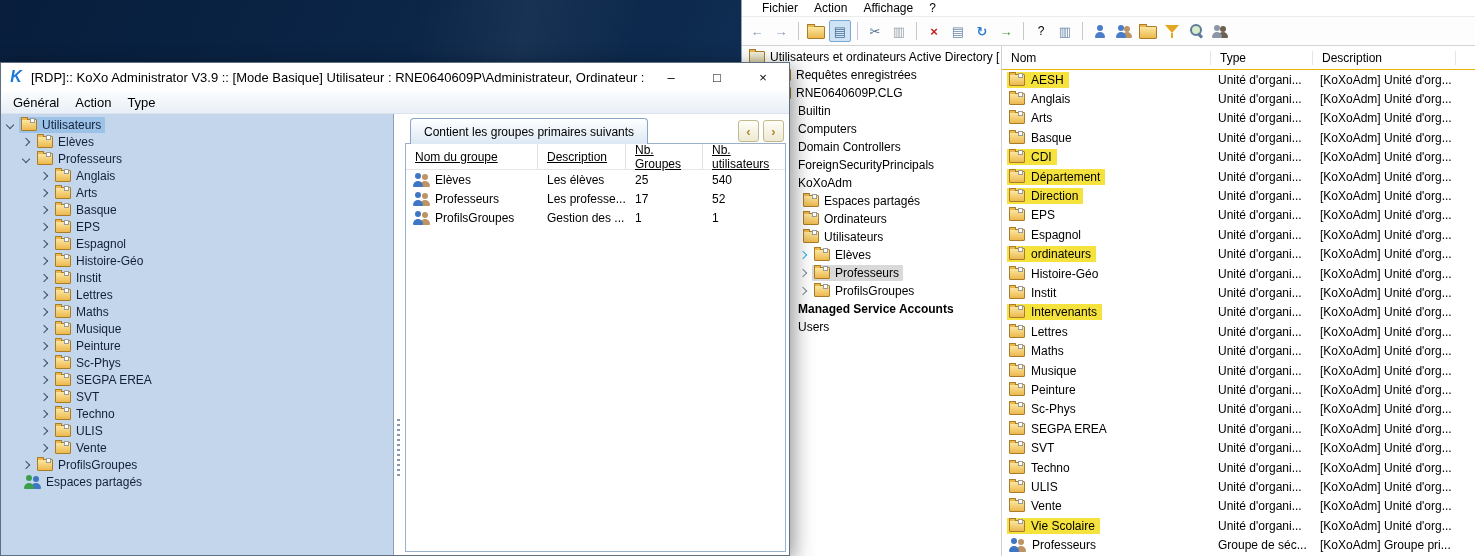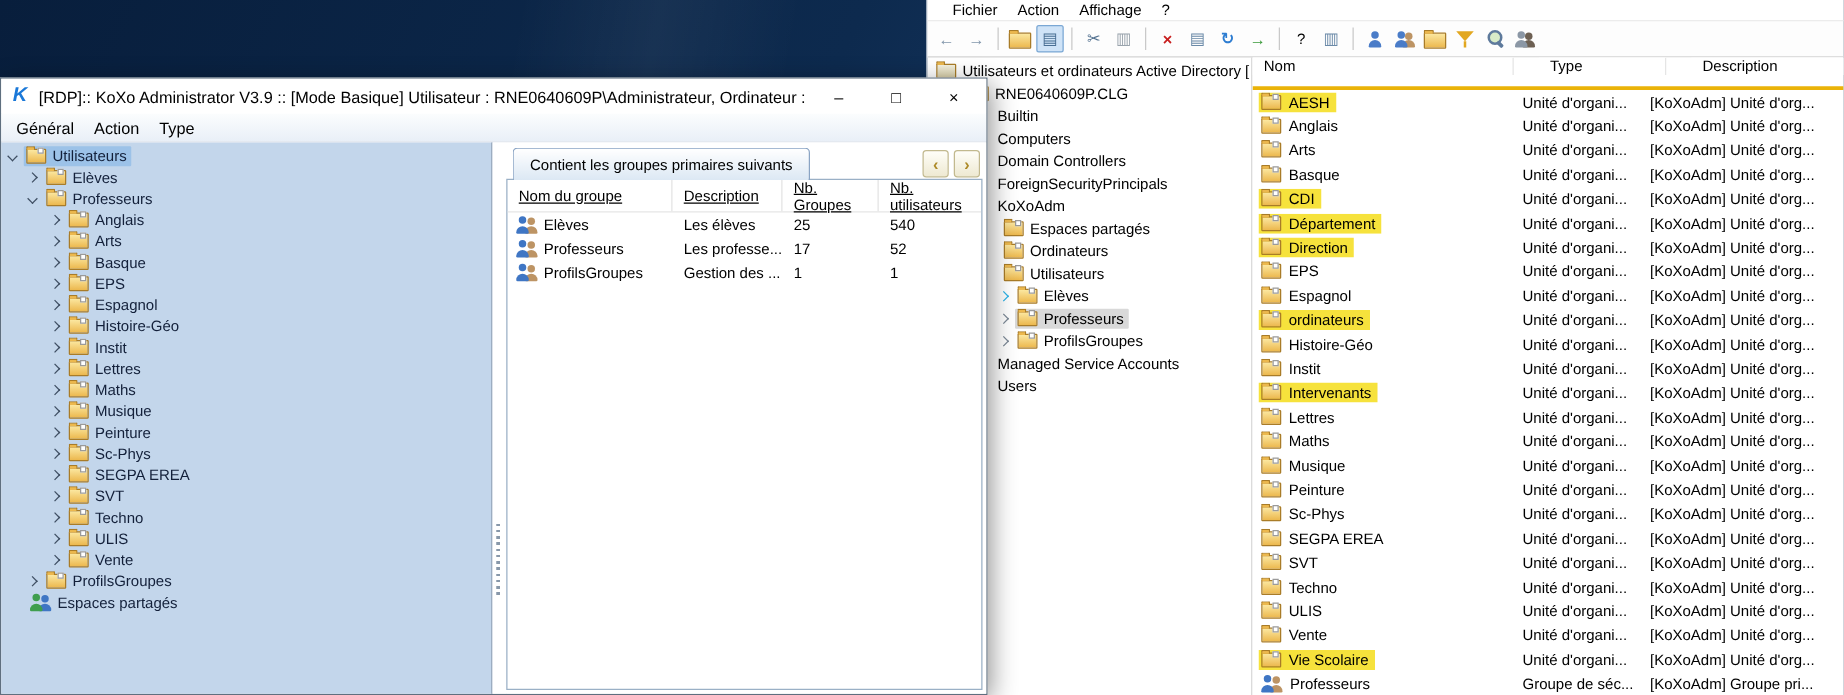--- a/index.html
+++ b/index.html
@@ -65,21 +65,21 @@
   .ico.group,.ico.shares{position:relative;width:17px;height:14px;}
   .ico.group::before,.ico.shares::before{content:'';position:absolute;top:0;left:2px;width:6px;height:6px;border-radius:50%;
     background:#3f76c4;box-shadow:7px 1px 0 #bd9464;}
   .ico.group::after,.ico.shares::after{content:'';position:absolute;bottom:0;left:0;width:10px;height:6px;
     border-radius:5px 5px 1px 1px;background:#3f76c4;box-shadow:7px 0 0 #bd9464;}
   .ico.shares::before{background:#3f9e4e;box-shadow:7px 1px 0 #3f76c4;}
   .ico.shares::after{background:#3f9e4e;box-shadow:7px 0 0 #3f76c4;}
   .lbl{white-space:nowrap;}
 
   .ad-list{flex:1;position:relative;overflow:hidden;background:#fff;}
-  .lhead{display:flex;height:23px;align-items:flex-start;border-bottom:3px solid #eab308;gap:20px;}
+  .lhead{display:flex;height:23px;align-items:center;border-bottom:1px solid #eab308;}
   .lh{flex:none;display:flex;align-items:center;padding-left:9px;box-sizing:border-box;border-right:1px solid #e5e5e5;background:#fff;}
   .lh.fill{flex:1;border-right:none;}
   .lrow{display:flex;height:19.4px;align-items:center;}
   .c-name{width:209px;flex:none;display:flex;align-items:center;padding-left:5px;box-sizing:border-box;overflow:hidden;}
   .hlwrap{display:inline-flex;align-items:center;gap:6px;padding:1px 5px 1px 2px;}
   .hlwrap.hl{background:var(--hl);}
   .c-type{width:102px;flex:none;padding-left:7px;box-sizing:border-box;white-space:nowrap;overflow:hidden;}
   .c-desc{flex:1;padding-left:7px;white-space:nowrap;overflow:hidden;}
 
   
@@ -207,20 +207,27 @@
       <div class="ad-tree">
 
           <div class="trow" style="padding-left: 4px;">
             <span class="chev none"></span>
             <span class="wrap">
               <span class="ico root"></span>
               <span class="lbl">Utilisateurs et ordinateurs Active Directory [</span>
             </span>
           </div>
 
+          <div class="trow" style="padding-left: 30px;">
+            <span class="chev none"></span>
+            <span class="wrap">
+              <span class="ico folder"></span>
+              <span class="lbl">Requêtes enregistrées</span>
+            </span>
+          </div>
 
           <div class="trow" style="padding-left: 30px;">
             <span class="chev none"></span>
             <span class="wrap">
               <span class="ico folder"></span>
               <span class="lbl">RNE0640609P.CLG</span>
             </span>
           </div>
 
           <div class="trow" style="padding-left: 48px;">
@@ -304,21 +311,21 @@
           </div>
 
           <div class="trow" style="padding-left: 58px;">
             <span class="chev right"></span>
             <span class="wrap">
               <span class="ico ou"></span>
               <span class="lbl">ProfilsGroupes</span>
             </span>
           </div>
 
-          <div class="trow" style="padding-left: 48px;">
+          <div class="trow" style="padding-left: 48px; font-weight: bold;">
             <span class="chev none"></span>
             <span class="wrap">
               <span class="ico none"></span>
               <span class="lbl">Managed Service Accounts</span>
             </span>
           </div>
 
           <div class="trow" style="padding-left: 48px;">
             <span class="chev none"></span>
             <span class="wrap">

